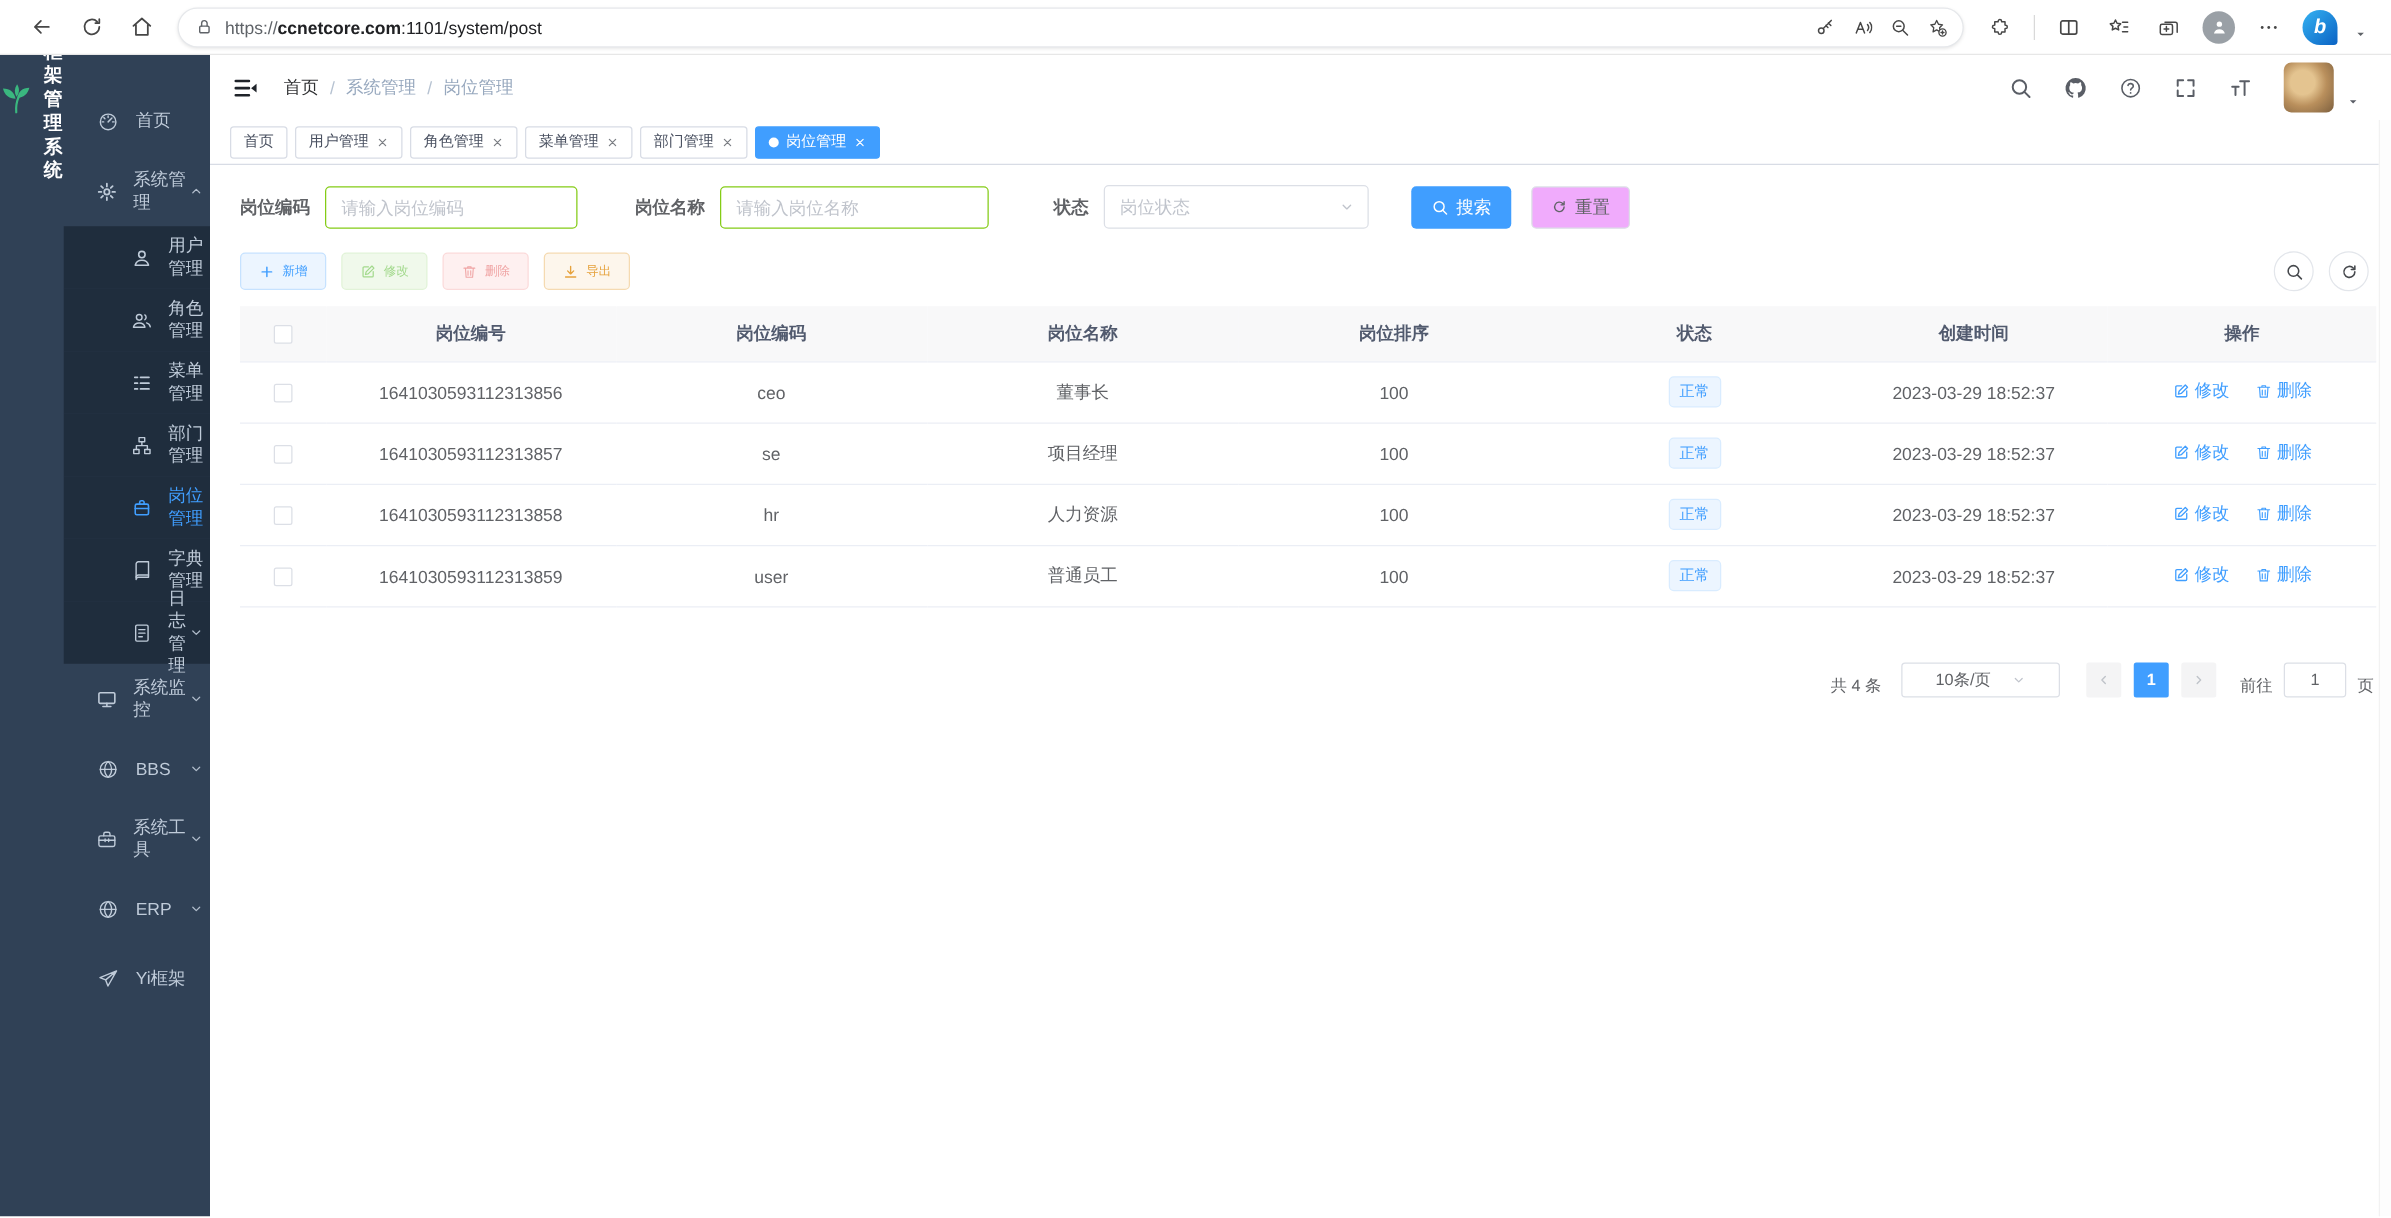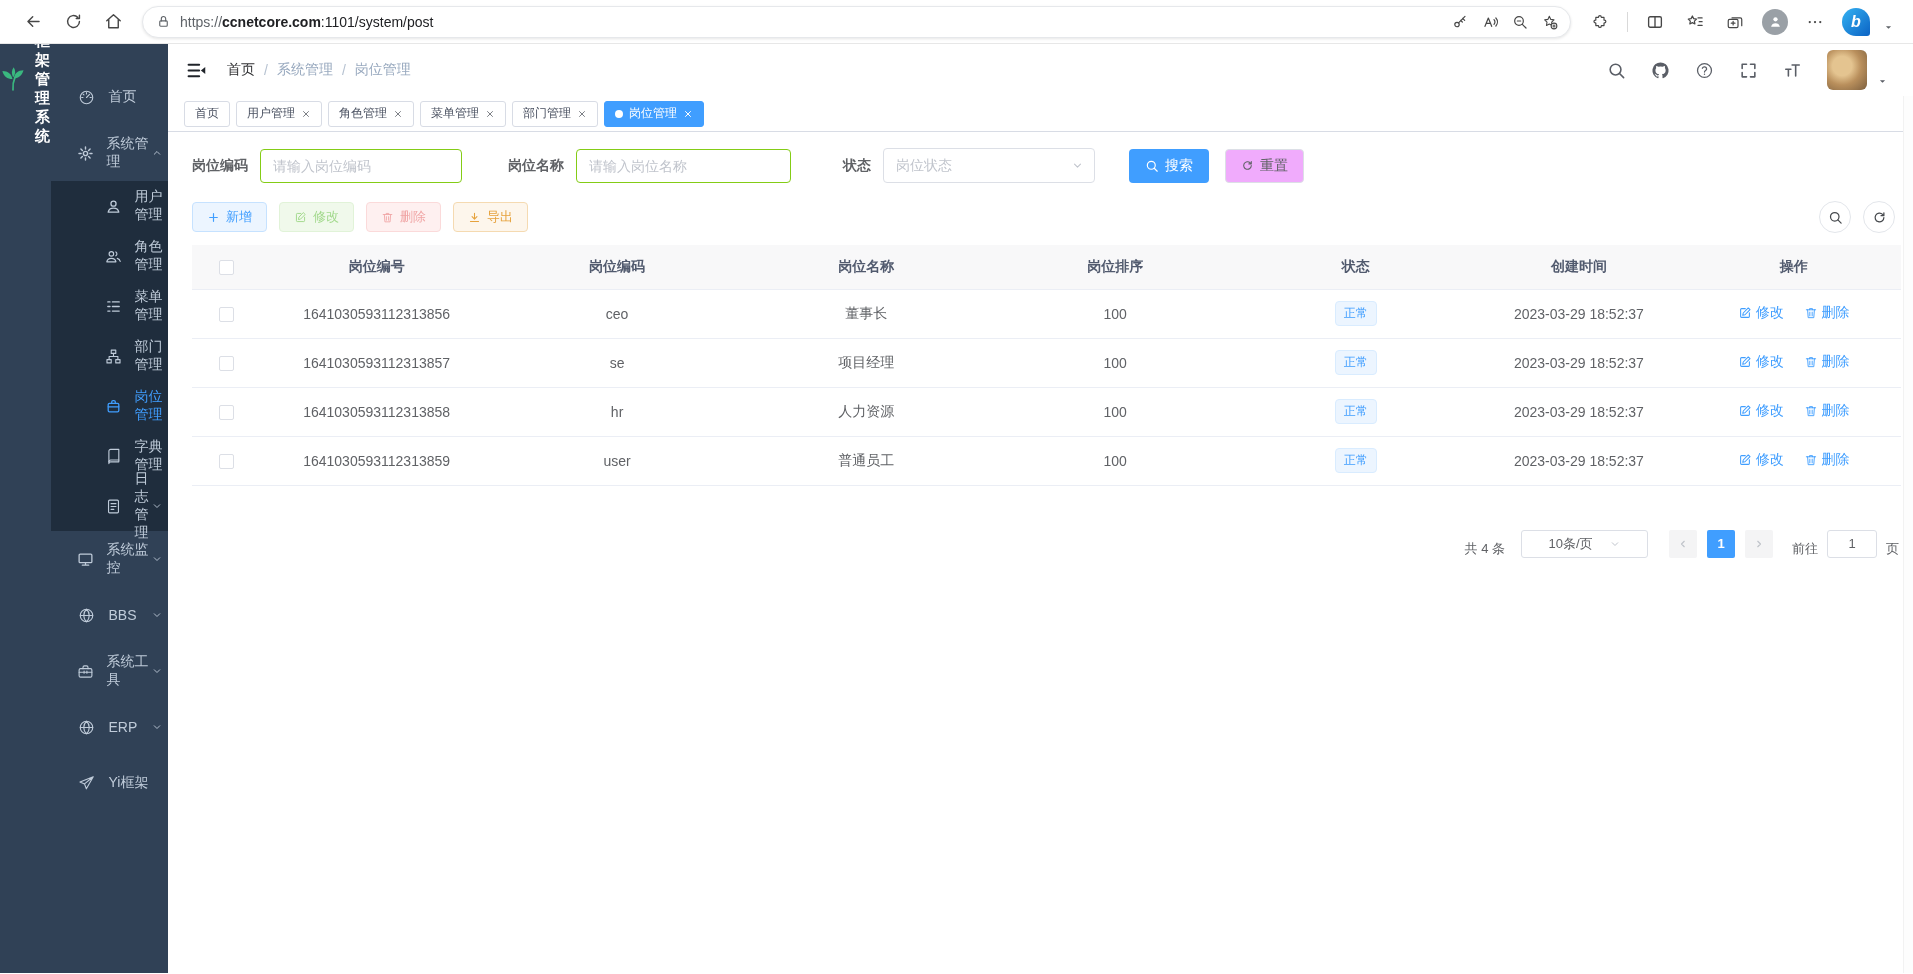--- a/index.html
+++ b/index.html
@@ -85,21 +85,21 @@
     justify-content:space-between; background:#fff; cursor:pointer; }
   .fselect .chev { color:#c0c4cc; font-size:13px; }
   .btn-search { height:34px; background:var(--accent,#409eff); color:#fff; border:none;
     border-radius:4px; padding:0 16px; font-size:14px; display:inline-flex; align-items:center;
     gap:6px; margin-left:8px; cursor:pointer; }
   .btn-reset { height:34px; background:#f0abfc; color:#606266; border:1px solid #dcdfe6;
     border-radius:4px; padding:0 15px; font-size:14px; display:inline-flex; align-items:center;
     gap:6px; margin-left:16px; cursor:pointer; }
 
   .toolbar { display:flex; align-items:center; margin-top:18px; }
-  .tbtn { height:30px; border-radius:4px; padding:0 14px; font-size:13px; display:inline-flex;
+  .tbtn { height:30px; border-radius:4px; padding:0 14px; font-size:10px; display:inline-flex;
     align-items:center; gap:6px; border:1px solid; margin-right:12px; cursor:pointer; background:#fff; }
   .tbtn-add    { background:#ecf5ff; border-color:#c6e2ff; color:var(--accent,#409eff); }
   .tbtn-edit   { background:#f0f9eb; border-color:#e1f3d8; color:var(--success-disabled,#a2d98c); }
   .tbtn-del    { background:#fef0f0; border-color:#fbdada; color:var(--danger-disabled,#f0a5a5); }
   .tbtn-export { background:#fdf6ec; border-color:#f5dab1; color:var(--warning,#e6a23c); }
   .tool-right { margin-left:auto; display:flex; gap:12px; padding-right:6px; }
   .circle-btn { width:32px; height:32px; border-radius:50%; border:1px solid #e3e6eb;
     background:#fff; color:#46494d; font-size:15px; display:flex; align-items:center;
     justify-content:center; cursor:pointer; }
 

